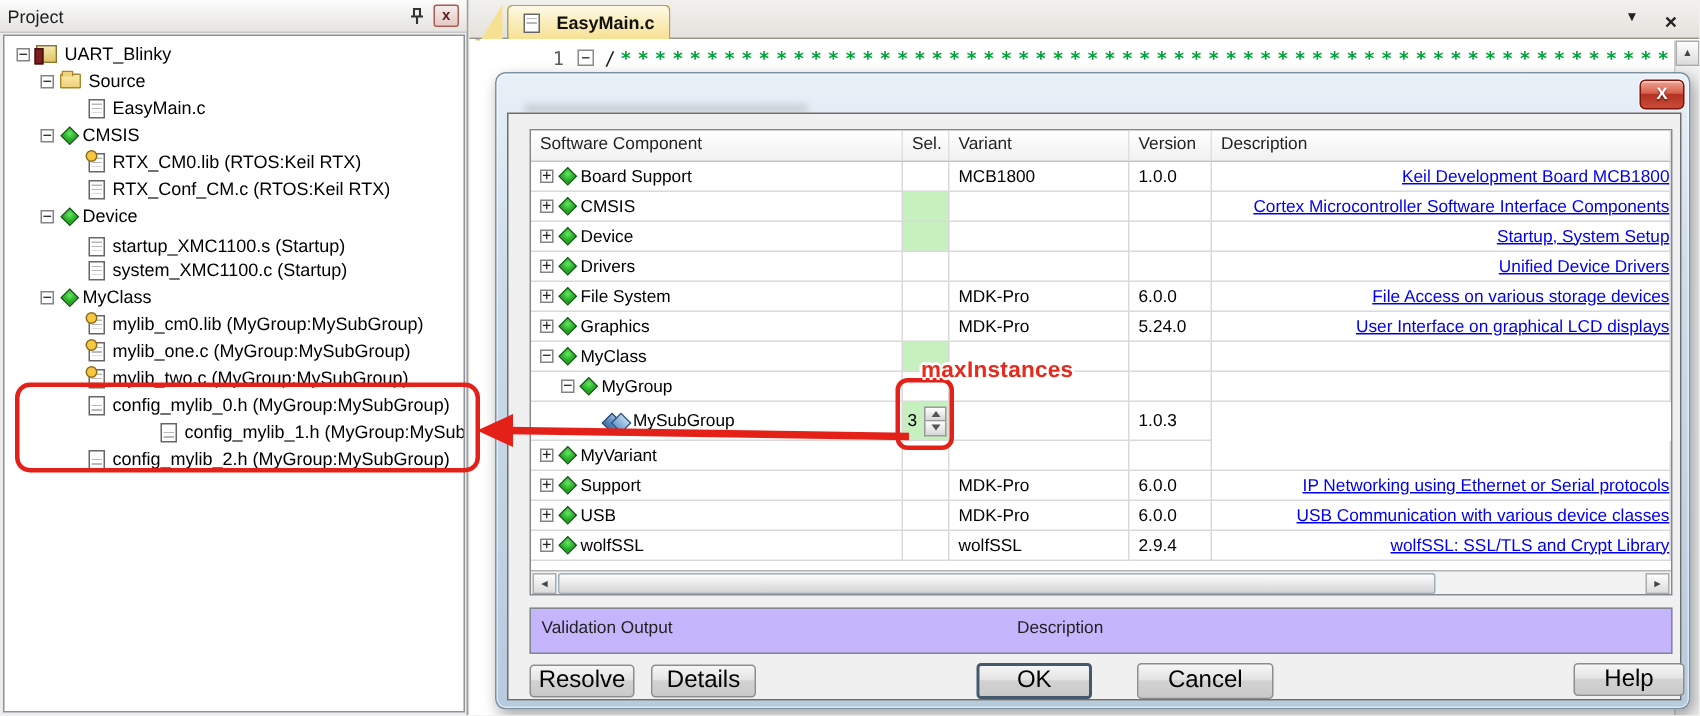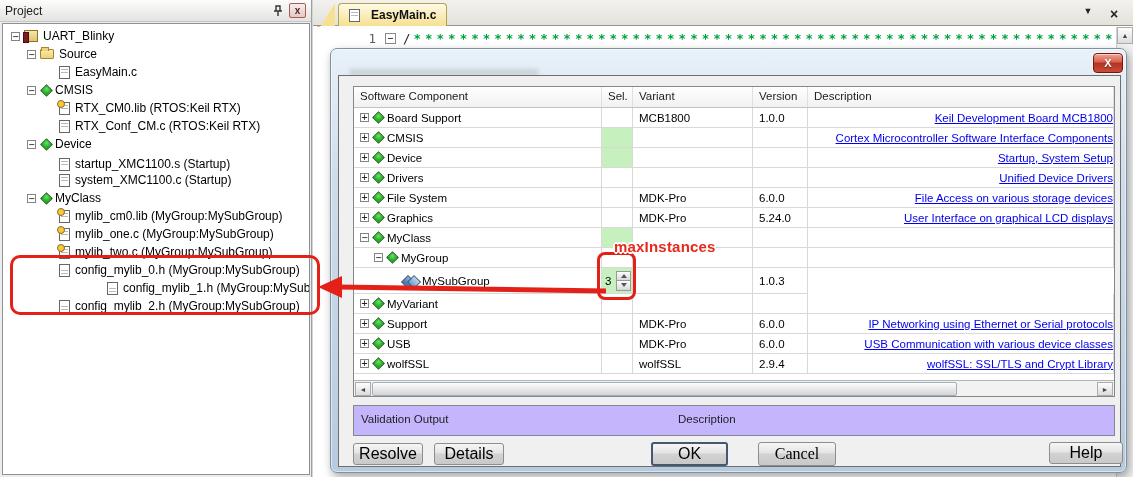--- a/index.html
+++ b/index.html
@@ -79,21 +79,21 @@
   #h-thumb { position:absolute; left:18px; top:1px; width:585px; height:14px; background:linear-gradient(#FDFDFD,#D4D4D4); border:1px solid #9EB0BC; border-radius:2px; }
 
   
   #validation { position:absolute; left:14px; top:329px; width:762px; height:31px; background:#c4b5fd; border:1px solid #828790; font-size:11.5px; color:#222; }
   #validation .vh1 { position:absolute; left:7px; top:7px; }
   #validation .vh2 { position:absolute; left:324px; top:7px; }
   .btn { position:absolute; height:22px; background:linear-gradient(#F6F6F6,#E4E4E4 45%,#D2D2D2 50%,#C9C9C9); border:1px solid #8D8D8D; border-radius:3px; font-size:16px; color:#000; text-align:center; line-height:20px; font-family:"Liberation Sans",sans-serif; }
   #btn-resolve { left:14px; top:367px; width:70px; }
   #btn-details { left:95px; top:367px; width:70px; }
   #btn-ok { left:312px; top:366px; width:77px; height:24px; border:2px solid #44596E; line-height:20px; }
-  #btn-cancel { left:419px; top:366px; width:78px; height:24px; line-height:22px;font-family:Liberation Serif, serif; }
+  #btn-cancel { left:419px; top:366px; width:91px; height:24px; line-height:22px; }
   #btn-help { left:710px; top:366px; width:74px; }
 
   
   #ann-box-tree { position:absolute; left:10px; top:255px; width:310px; height:60px; border:3px solid #E32119; border-radius:10px; z-index:70; }
   #ann-box-spin { position:absolute; left:597px; top:252px; width:39px; height:48px; border:3px solid #E32119; border-radius:8px; z-index:70; }
   #ann-label { position:absolute; left:614px; top:238px; z-index:72; font-size:15px; font-weight:bold; color:#E8291C; letter-spacing:.2px;
       text-shadow:-1px -1px 0 #fff, 1px -1px 0 #fff, -1px 1px 0 #fff, 1px 1px 0 #fff, 0 -2px 0 #fff, 0 2px 0 #fff, -2px 0 0 #fff, 2px 0 0 #fff; }
   #ann-arrow { position:absolute; left:0; top:0; width:1133px; height:477px; z-index:75; pointer-events:none; }
 </style>
 </head>

